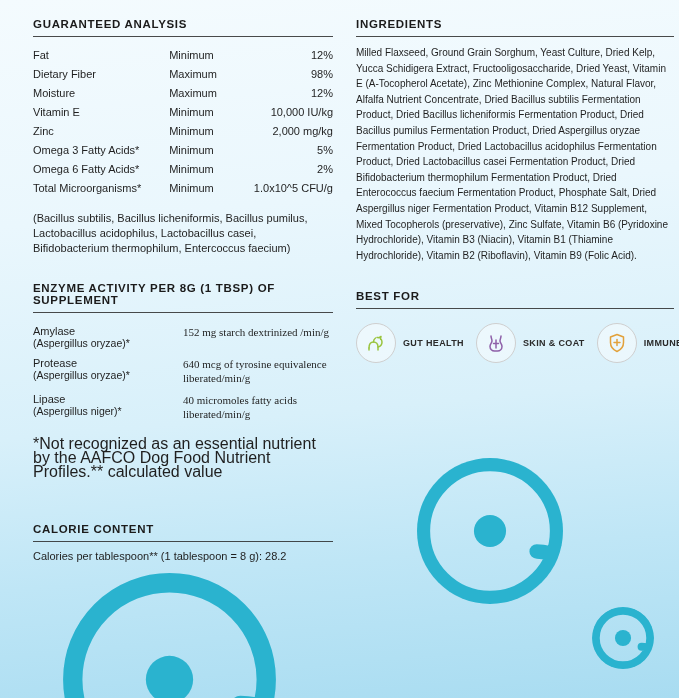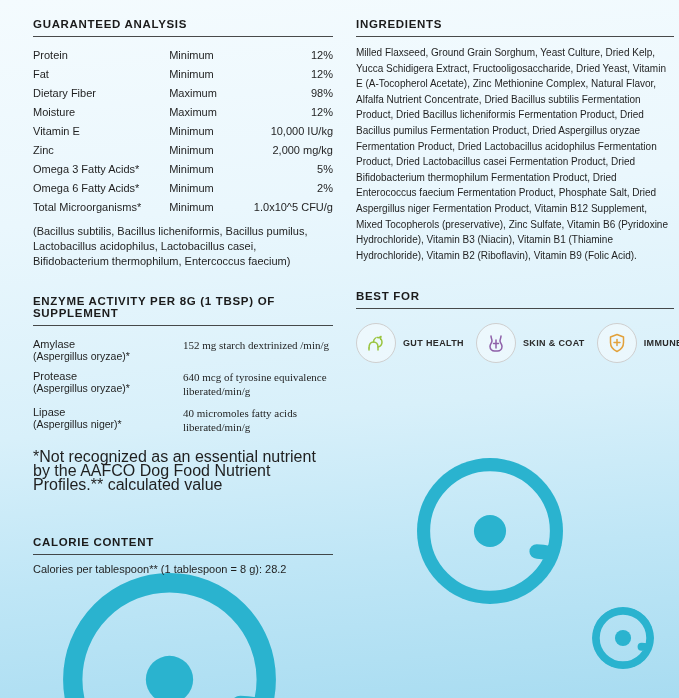--- a/index.html
+++ b/index.html
@@ -91,21 +91,21 @@
     vertical-align: top;
   }
   table.ga td.name { width: 48%; }
   table.ga td.qual { width: 30%; }
   table.ga td.val  { width: 22%; text-align: right; white-space: nowrap; }
 
   .ga-note {
     font-size: 11px;
     line-height: 15px;
     color: #1f1f1f;
-    margin-top: 8px;
+    margin-top: 14px;
   }
 
   .enz-block { margin-top: 26px; }
   table.enz {
     width: 100%;
     border-collapse: collapse;
     font-size: 11px;
     color: #1f1f1f;
   }
   table.enz td {
@@ -198,25 +198,20 @@
 
   <div class="content">
 
     <div class="col-left">
 
       <div>
         <div class="sec-title">GUARANTEED ANALYSIS</div>
         <div class="rule"></div>
         <table class="ga">
           <tbody>
-            <tr>
-              <td class="name">Protein</td>
-              <td class="qual">Minimum</td>
-              <td class="val">12%</td>
-            </tr>
             <tr>
               <td class="name">Fat</td>
               <td class="qual">Minimum</td>
               <td class="val">12%</td>
             </tr>
             <tr>
               <td class="name">Dietary Fiber</td>
               <td class="qual">Maximum</td>
               <td class="val">98%</td>
             </tr>

